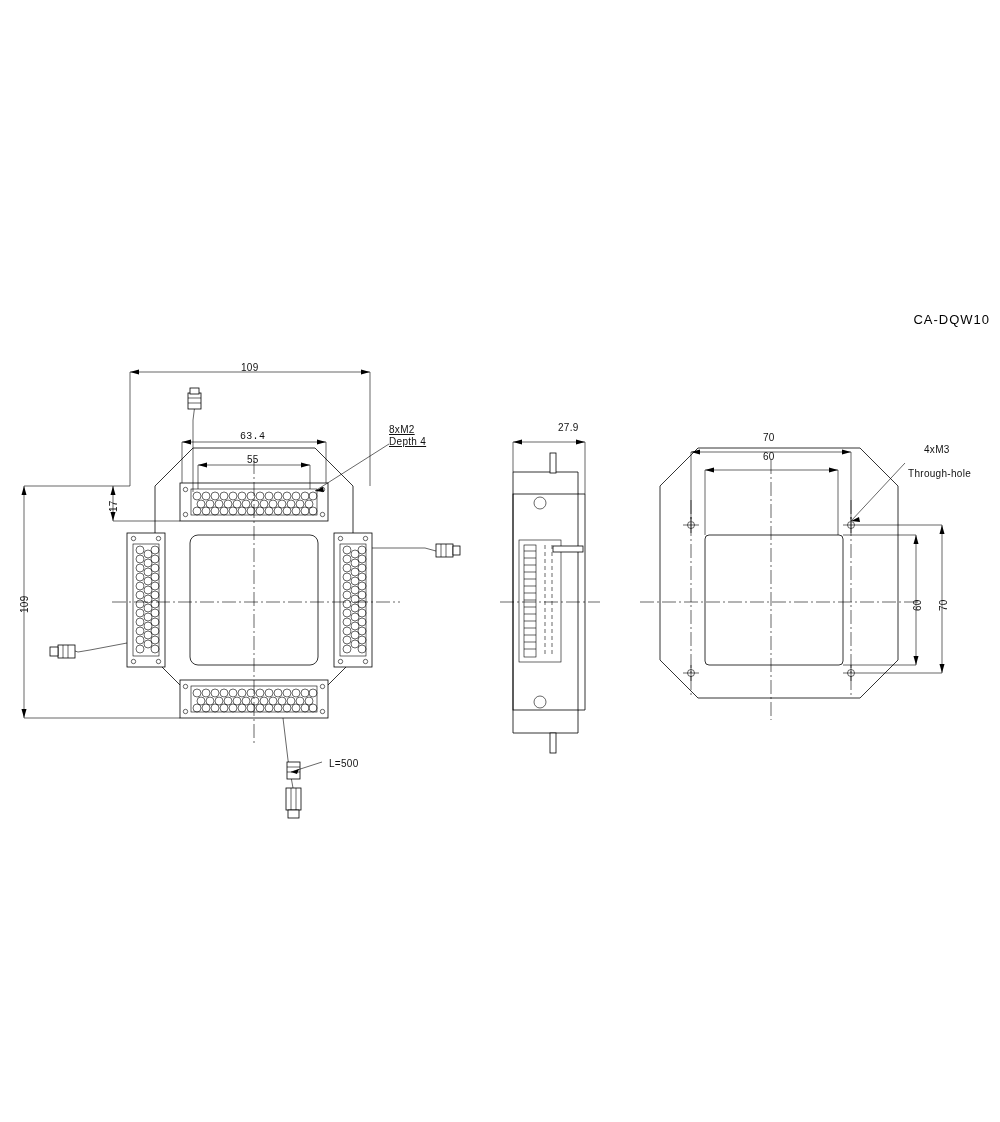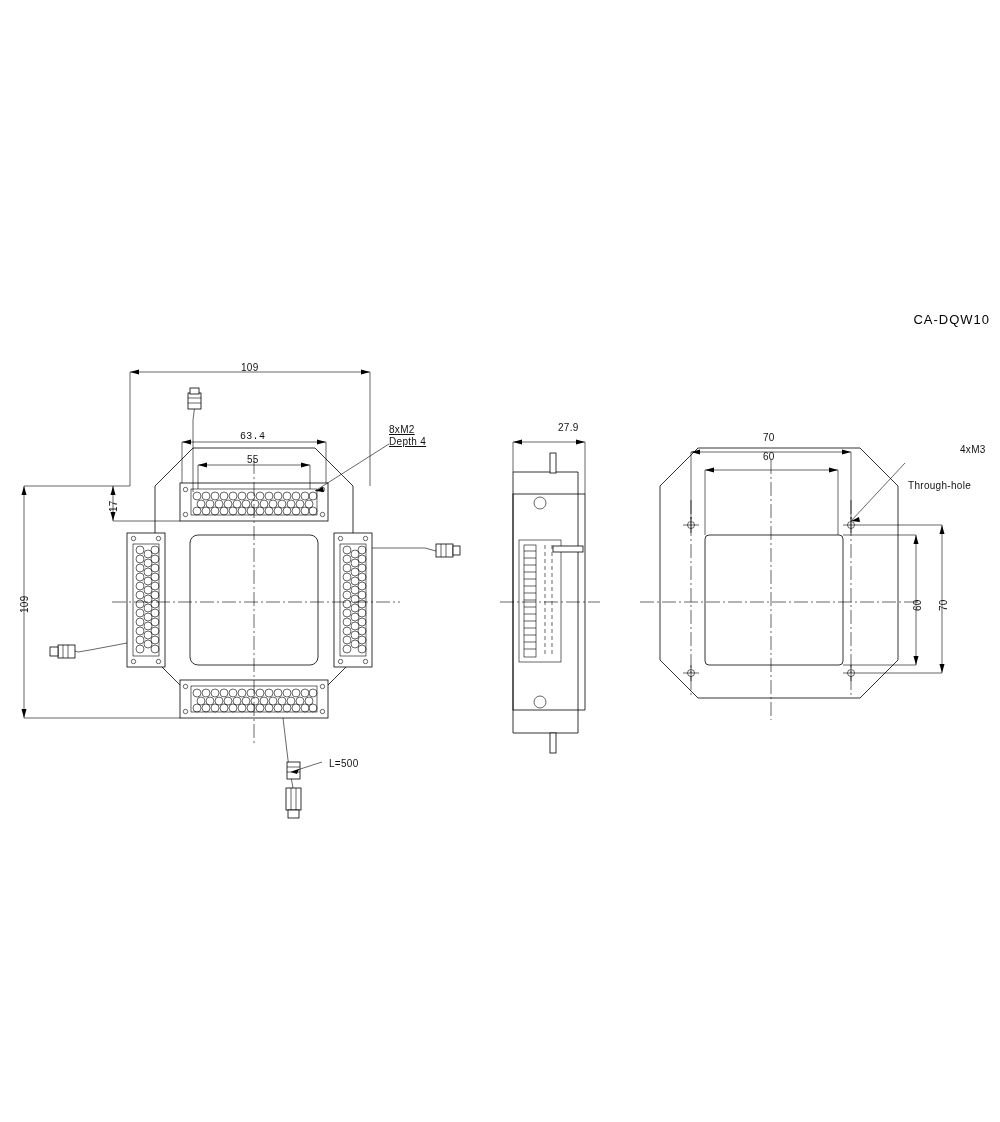--- a/index.html
+++ b/index.html
@@ -429,16 +429,16 @@
   <div class="lbl" style="left:389px;top:424px;text-decoration:underline;">8xM2</div>
   <div class="lbl" style="left:389px;top:436px;text-decoration:underline;">Depth 4</div>
   <div class="lbl" style="left:329px;top:758px;">L=500</div>
 
   <div class="lbl" style="left:533px;top:422px;margin-left:25px;">27.9</div>
 
   <div class="lbl" style="left:763px;top:432px;">70</div>
   <div class="lbl" style="left:763px;top:451px;">60</div>
   <div class="lbl rot" style="left:912px;top:611px;">60</div>
   <div class="lbl rot" style="left:938px;top:611px;">70</div>
-  <div class="lbl" style="left:960px;top:444px;">4xM3</div>
-  <div class="lbl" style="left:908px;top:480px;">Through-hole</div>
+  <div class="lbl" style="left:924px;top:444px;">4xM3</div>
+  <div class="lbl" style="left:908px;top:468px;">Through-hole</div>
 
 </div>
 
 </body></html>

